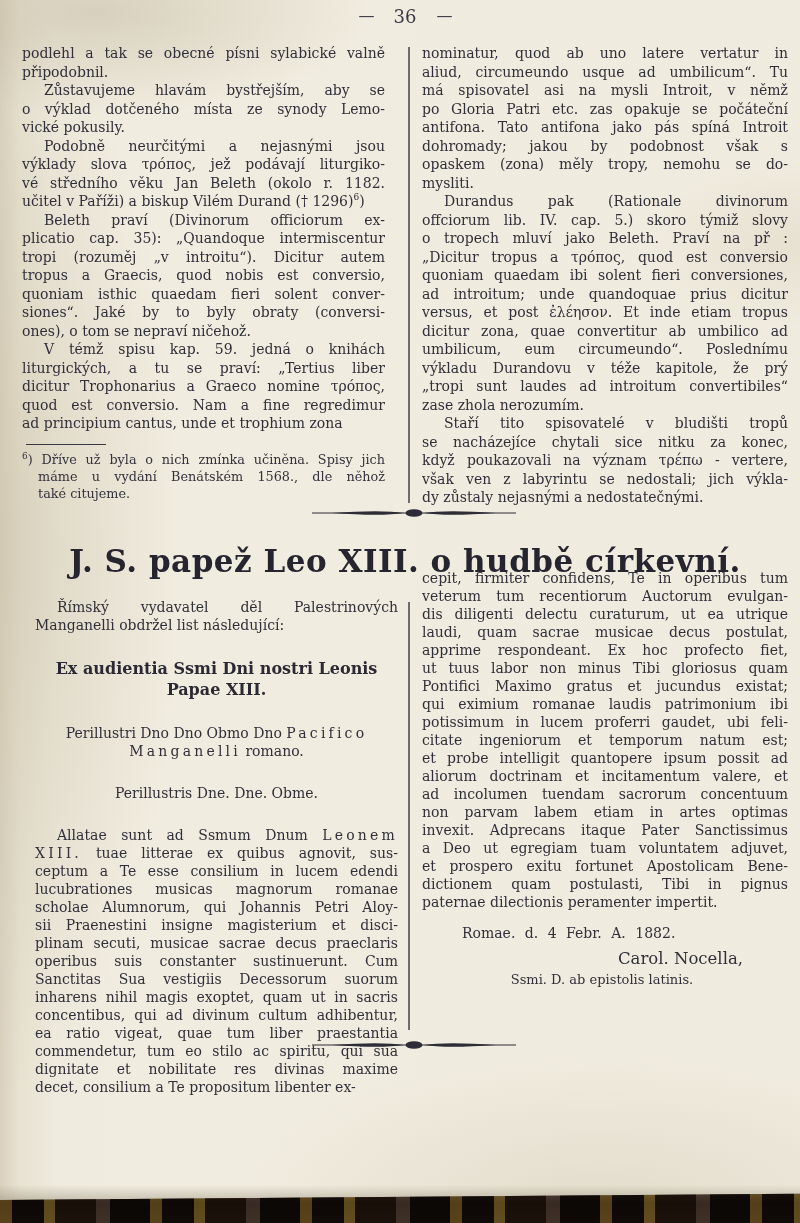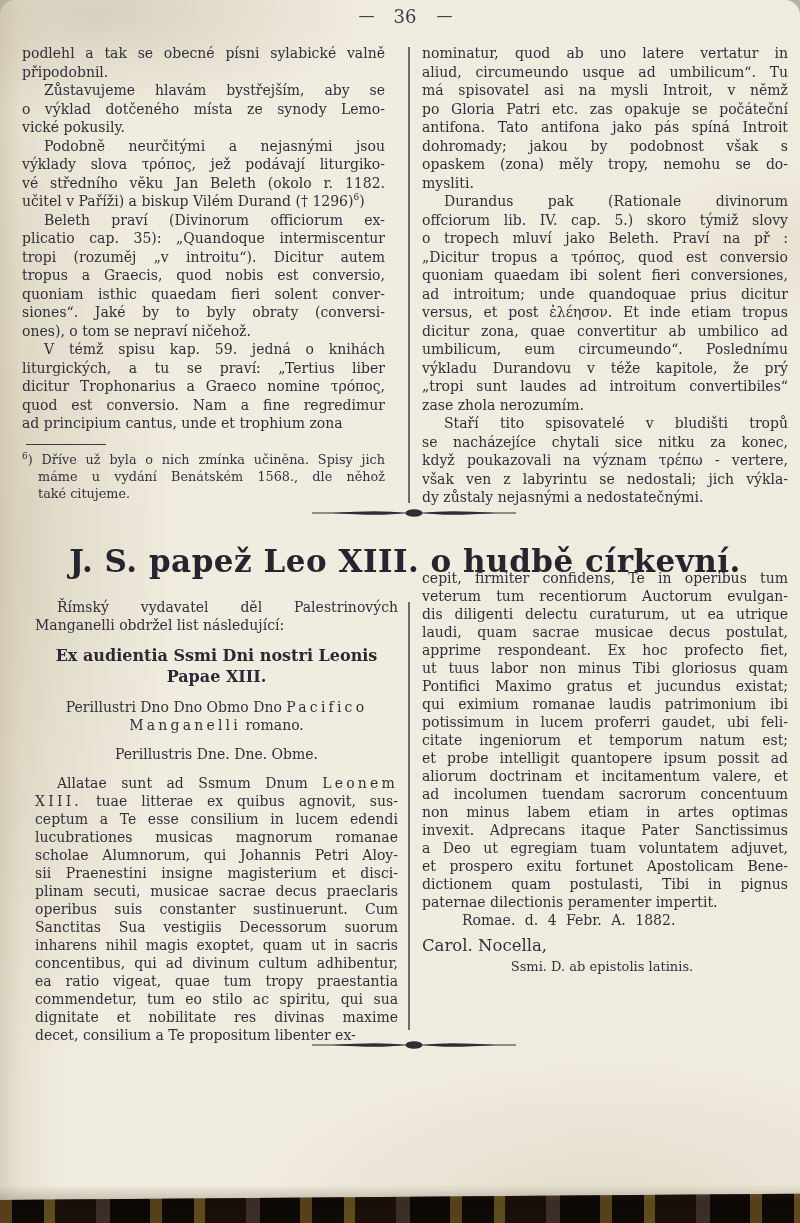--- a/index.html
+++ b/index.html
@@ -7,41 +7,40 @@
   .page{
     position:relative;width:800px;height:1223px;
     background:
       radial-gradient(ellipse 420px 160px at 12% 1%, rgba(186,174,148,.45), transparent 65%),
       radial-gradient(ellipse 300px 900px at 0% 45%, rgba(203,193,168,.55), transparent 60%),
       radial-gradient(ellipse 600px 260px at 75% 99%, rgba(206,197,174,.4), transparent 60%),
       radial-gradient(ellipse 200px 120px at 98% 20%, rgba(222,215,196,.5), transparent 70%),
       linear-gradient(90deg,#d9d1bd 0,#e7e2d1 20px,#eeeadd 55px,#f0ecdf 120px,#efebde 100%);
     font-family:"DejaVu Serif","Liberation Serif",serif;
     color:#312f3a;
-    border-radius:15px;
   }
   .pagenum{position:absolute;top:6px;left:0;width:810px;text-align:center;font-size:16px;color:#3a3845}
   .pagenum .dash{margin:0 20px;position:relative;top:-2px;letter-spacing:-1px}
   .pagenum .num{font-size:18px}
 
   .col{position:absolute;font-size:14px;line-height:18.5px}
   .tl{left:22px;top:44px;width:363px}
   .tr{left:422px;top:44px;width:366px}
   .al{left:35px;top:598px;width:363px;line-height:18px}
   .ar{left:422px;top:569px;width:366px;line-height:18px}
 
   .ln{min-height:1em;white-space:nowrap}
   .ln.j{text-align:justify;text-align-last:justify;white-space:normal;overflow:hidden;max-height:19px}
   .ln.ind{text-indent:22px}
   .ln.c{text-align:center;white-space:normal}
-  .ln.gt{margin-top:11px}
+  .ln.gt{margin-top:24px}
   .ln.sub{font-size:16px;line-height:21px;font-weight:bold;color:#2b2933}
   .ln.fni{padding-left:16px}
-  .ln.dl{padding-left:40px;word-spacing:5px;}
-  .ln.sg{padding-right:45px;font-size:16.5px;line-height:20px;margin-top:7px}
+  .ln.dl{padding-left:40px;word-spacing:5px;margin-top:13px}
+  .ln.sg{text-align:right;padding-right:45px;font-size:16.5px;line-height:20px;margin-top:7px}
   .ln.sg2{text-align:center;padding-right:6px;font-size:13px;line-height:16px;margin-top:3px}
 
   .i{}
   .sp{letter-spacing:3.2px}
   .sup{font-size:9px;vertical-align:super;line-height:0}
   .g{font-family:"DejaVu Serif",serif}
 
   .fnsep{width:80px;border-top:1.3px solid #3a3844;margin:11px 0 6px 4px}
   .fn{font-size:12.8px;line-height:17px;color:#34323d}
 
@@ -160,40 +159,40 @@
       <div class="ln j"><span class="sp">XIII.</span><span> tuae litterae ex quibus agnovit, sus-</span></div>
       <div class="ln j"><span>ceptum a Te esse consilium in lucem edendi</span></div>
       <div class="ln j"><span>lucubrationes musicas magnorum romanae</span></div>
       <div class="ln j"><span>scholae Alumnorum, qui Johannis Petri Aloy-</span></div>
       <div class="ln j"><span>sii Praenestini insigne magisterium et disci-</span></div>
       <div class="ln j"><span>plinam secuti, musicae sacrae decus praeclaris</span></div>
       <div class="ln j"><span>operibus suis constanter sustinuerunt. Cum</span></div>
       <div class="ln j"><span>Sanctitas Sua vestigiis Decessorum suorum</span></div>
       <div class="ln j"><span>inharens nihil magis exoptet, quam ut in sacris</span></div>
       <div class="ln j"><span>concentibus, qui ad divinum cultum adhibentur,</span></div>
-      <div class="ln j"><span>ea ratio vigeat, quae tum tropy praestantia</span></div>
+      <div class="ln j"><span>ea ratio vigeat, quae tum liber praestantia</span></div>
       <div class="ln j"><span>commendetur, tum eo stilo ac spiritu, qui sua</span></div>
       <div class="ln j"><span>dignitate et nobilitate res divinas maxime</span></div>
       <div class="ln"><span>decet, consilium a Te propositum libenter ex-</span></div>
     </div>
   <div class="col ar">
       <div class="ln j"><span>cepit, firmiter confidens, Te in operibus tum</span></div>
       <div class="ln j"><span>veterum tum recentiorum Auctorum evulgan-</span></div>
       <div class="ln j"><span>dis diligenti delectu curaturum, ut ea utrique</span></div>
       <div class="ln j"><span>laudi, quam sacrae musicae decus postulat,</span></div>
       <div class="ln j"><span>apprime respondeant. Ex hoc profecto fiet,</span></div>
       <div class="ln j"><span>ut tuus labor non minus Tibi gloriosus quam</span></div>
       <div class="ln j"><span>Pontifici Maximo gratus et jucundus existat;</span></div>
       <div class="ln j"><span>qui eximium romanae laudis patrimonium ibi</span></div>
       <div class="ln j"><span>potissimum in lucem proferri gaudet, ubi feli-</span></div>
       <div class="ln j"><span>citate ingeniorum et temporum natum est;</span></div>
       <div class="ln j"><span>et probe intelligit quantopere ipsum possit ad</span></div>
       <div class="ln j"><span>aliorum doctrinam et incitamentum valere, et</span></div>
       <div class="ln j"><span>ad incolumen tuendam sacrorum concentuum</span></div>
-      <div class="ln j"><span>non minus labem etiam in artes optimas</span></div>
+      <div class="ln j"><span>non parvam labem etiam in artes optimas</span></div>
       <div class="ln j"><span>invexit. Adprecans itaque Pater Sanctissimus</span></div>
       <div class="ln j"><span>a Deo ut egregiam tuam voluntatem adjuvet,</span></div>
       <div class="ln j"><span>et prospero exitu fortunet Apostolicam Bene-</span></div>
       <div class="ln j"><span>dictionem quam postulasti, Tibi in pignus</span></div>
       <div class="ln"><span>paternae dilectionis peramenter impertit.</span></div>
       <div class="ln dl"><span>Romae. d. 4 Febr. A. 1882.</span></div>
       <div class="ln sg"><span class="i">Carol. Nocella,</span></div>
       <div class="ln sg2"><span>Ssmi. D. ab epistolis latinis.</span></div>
     </div>
 

